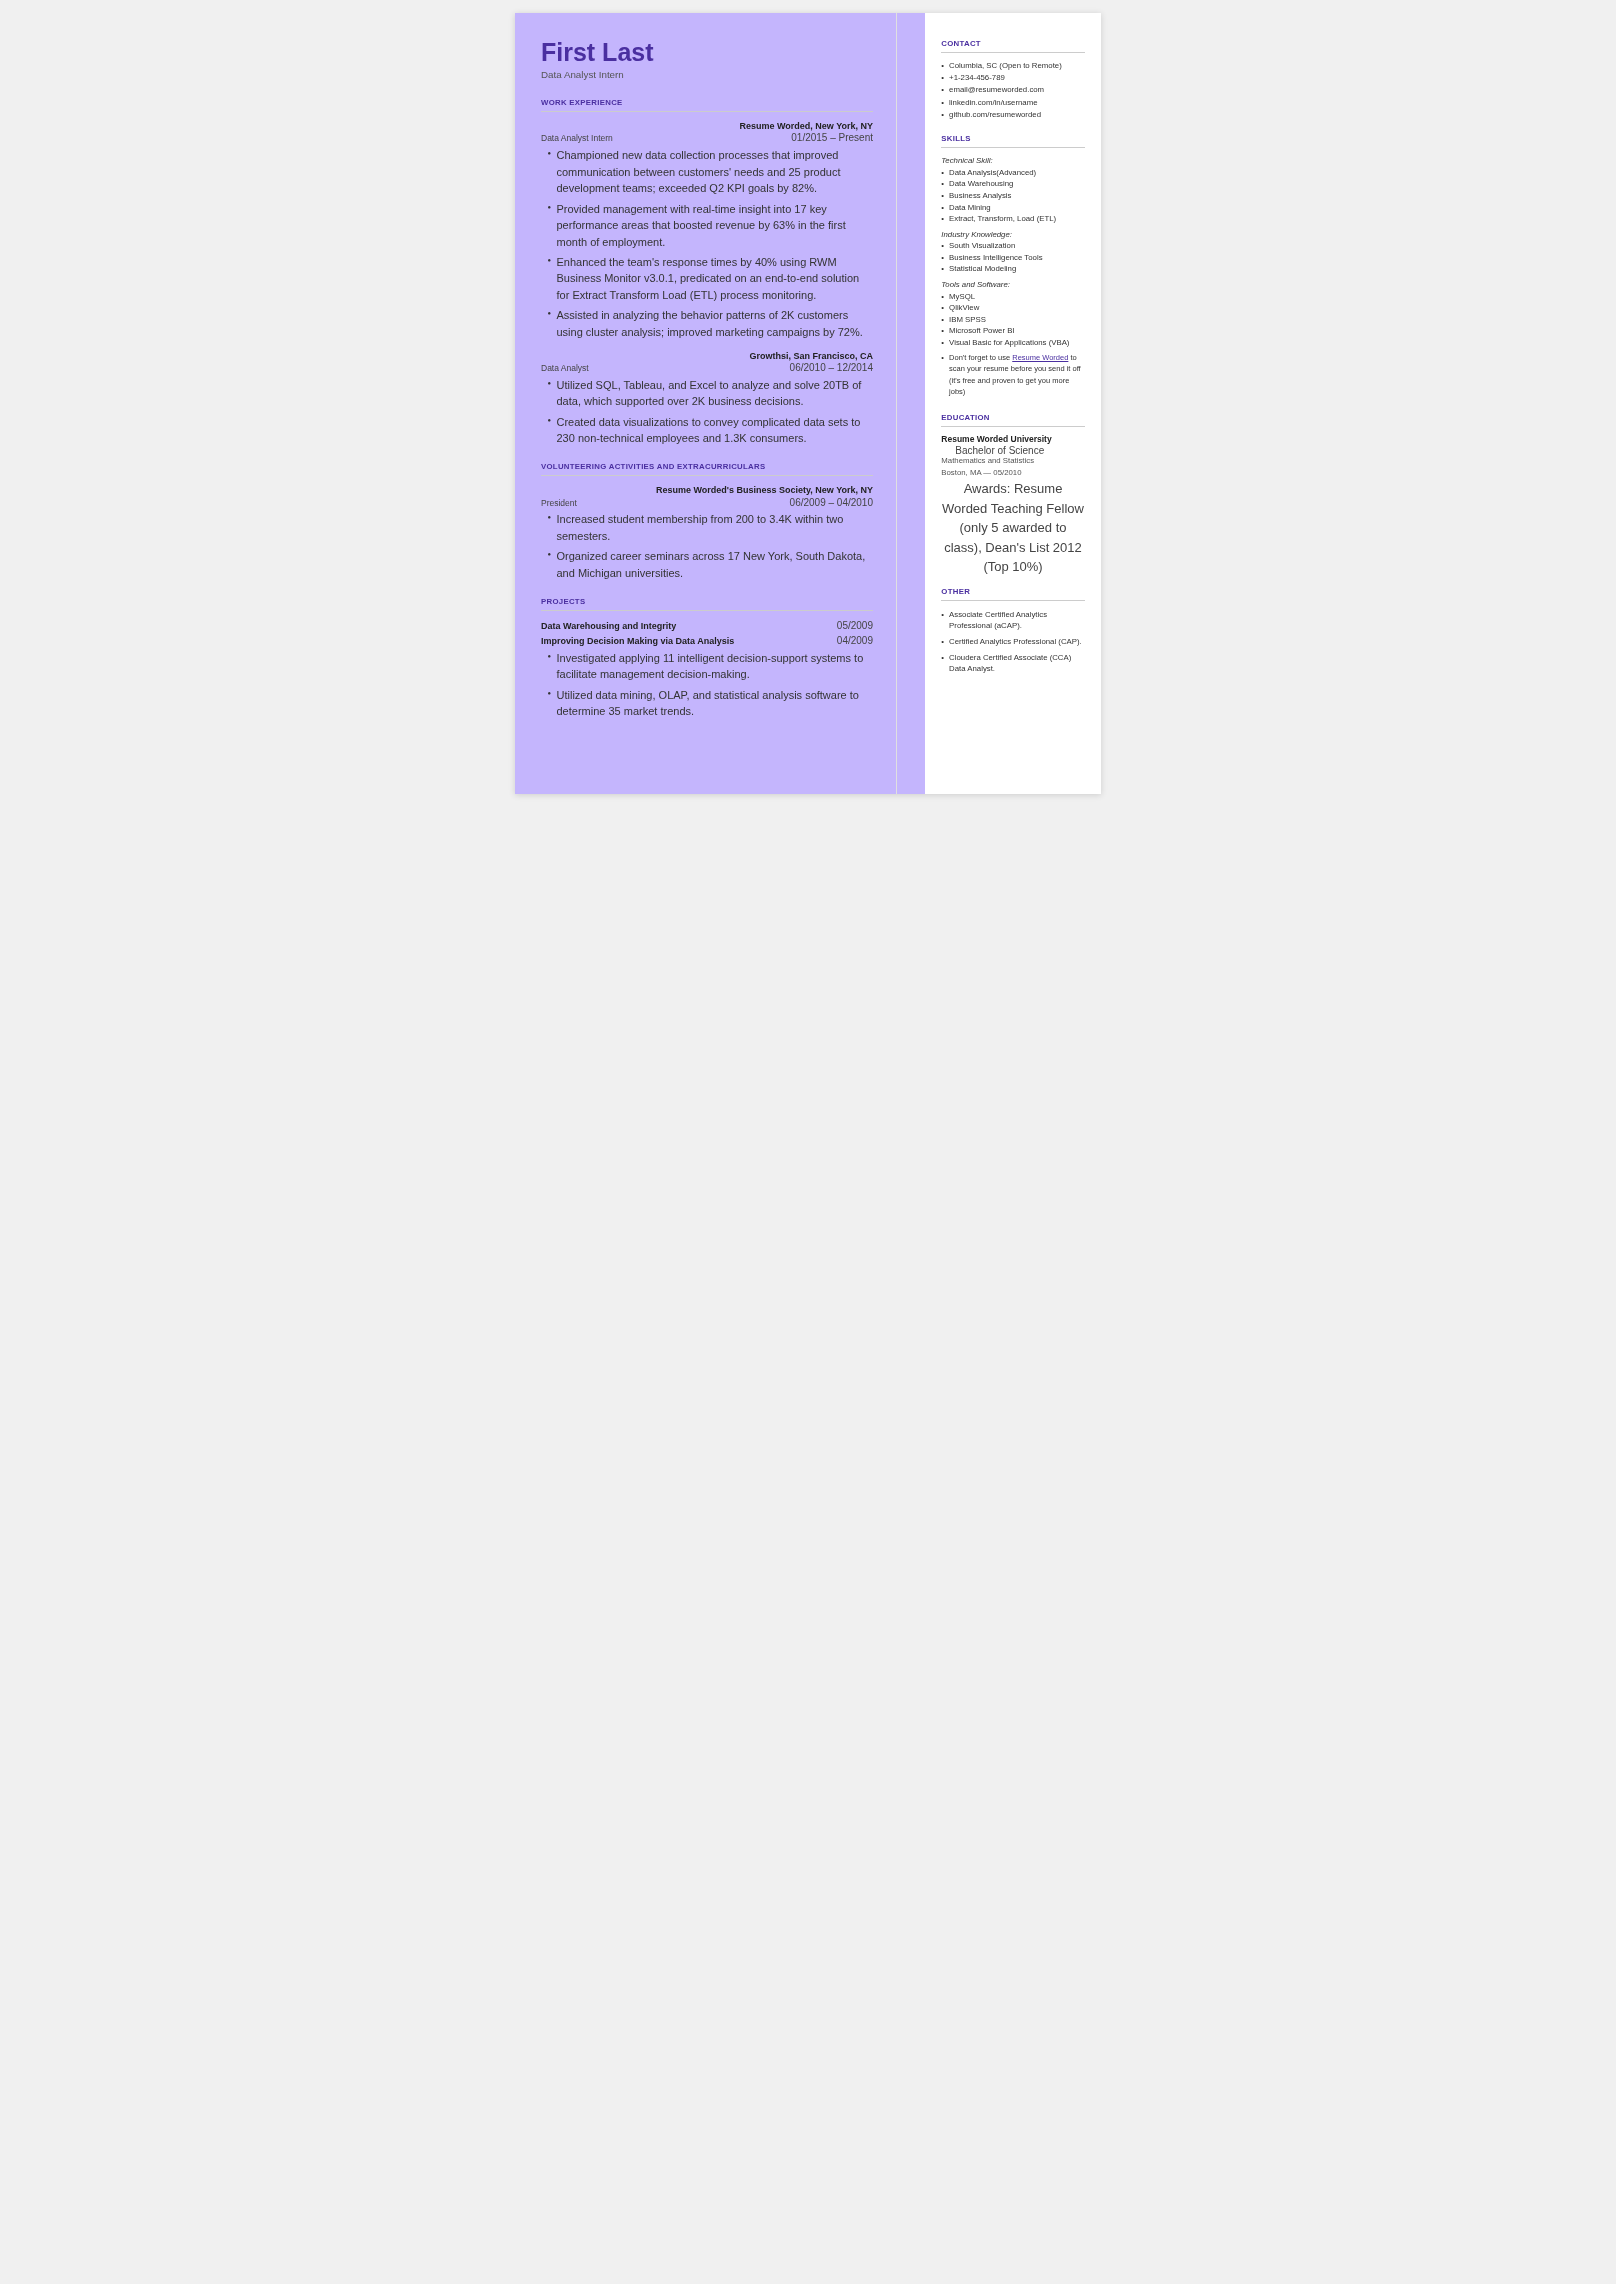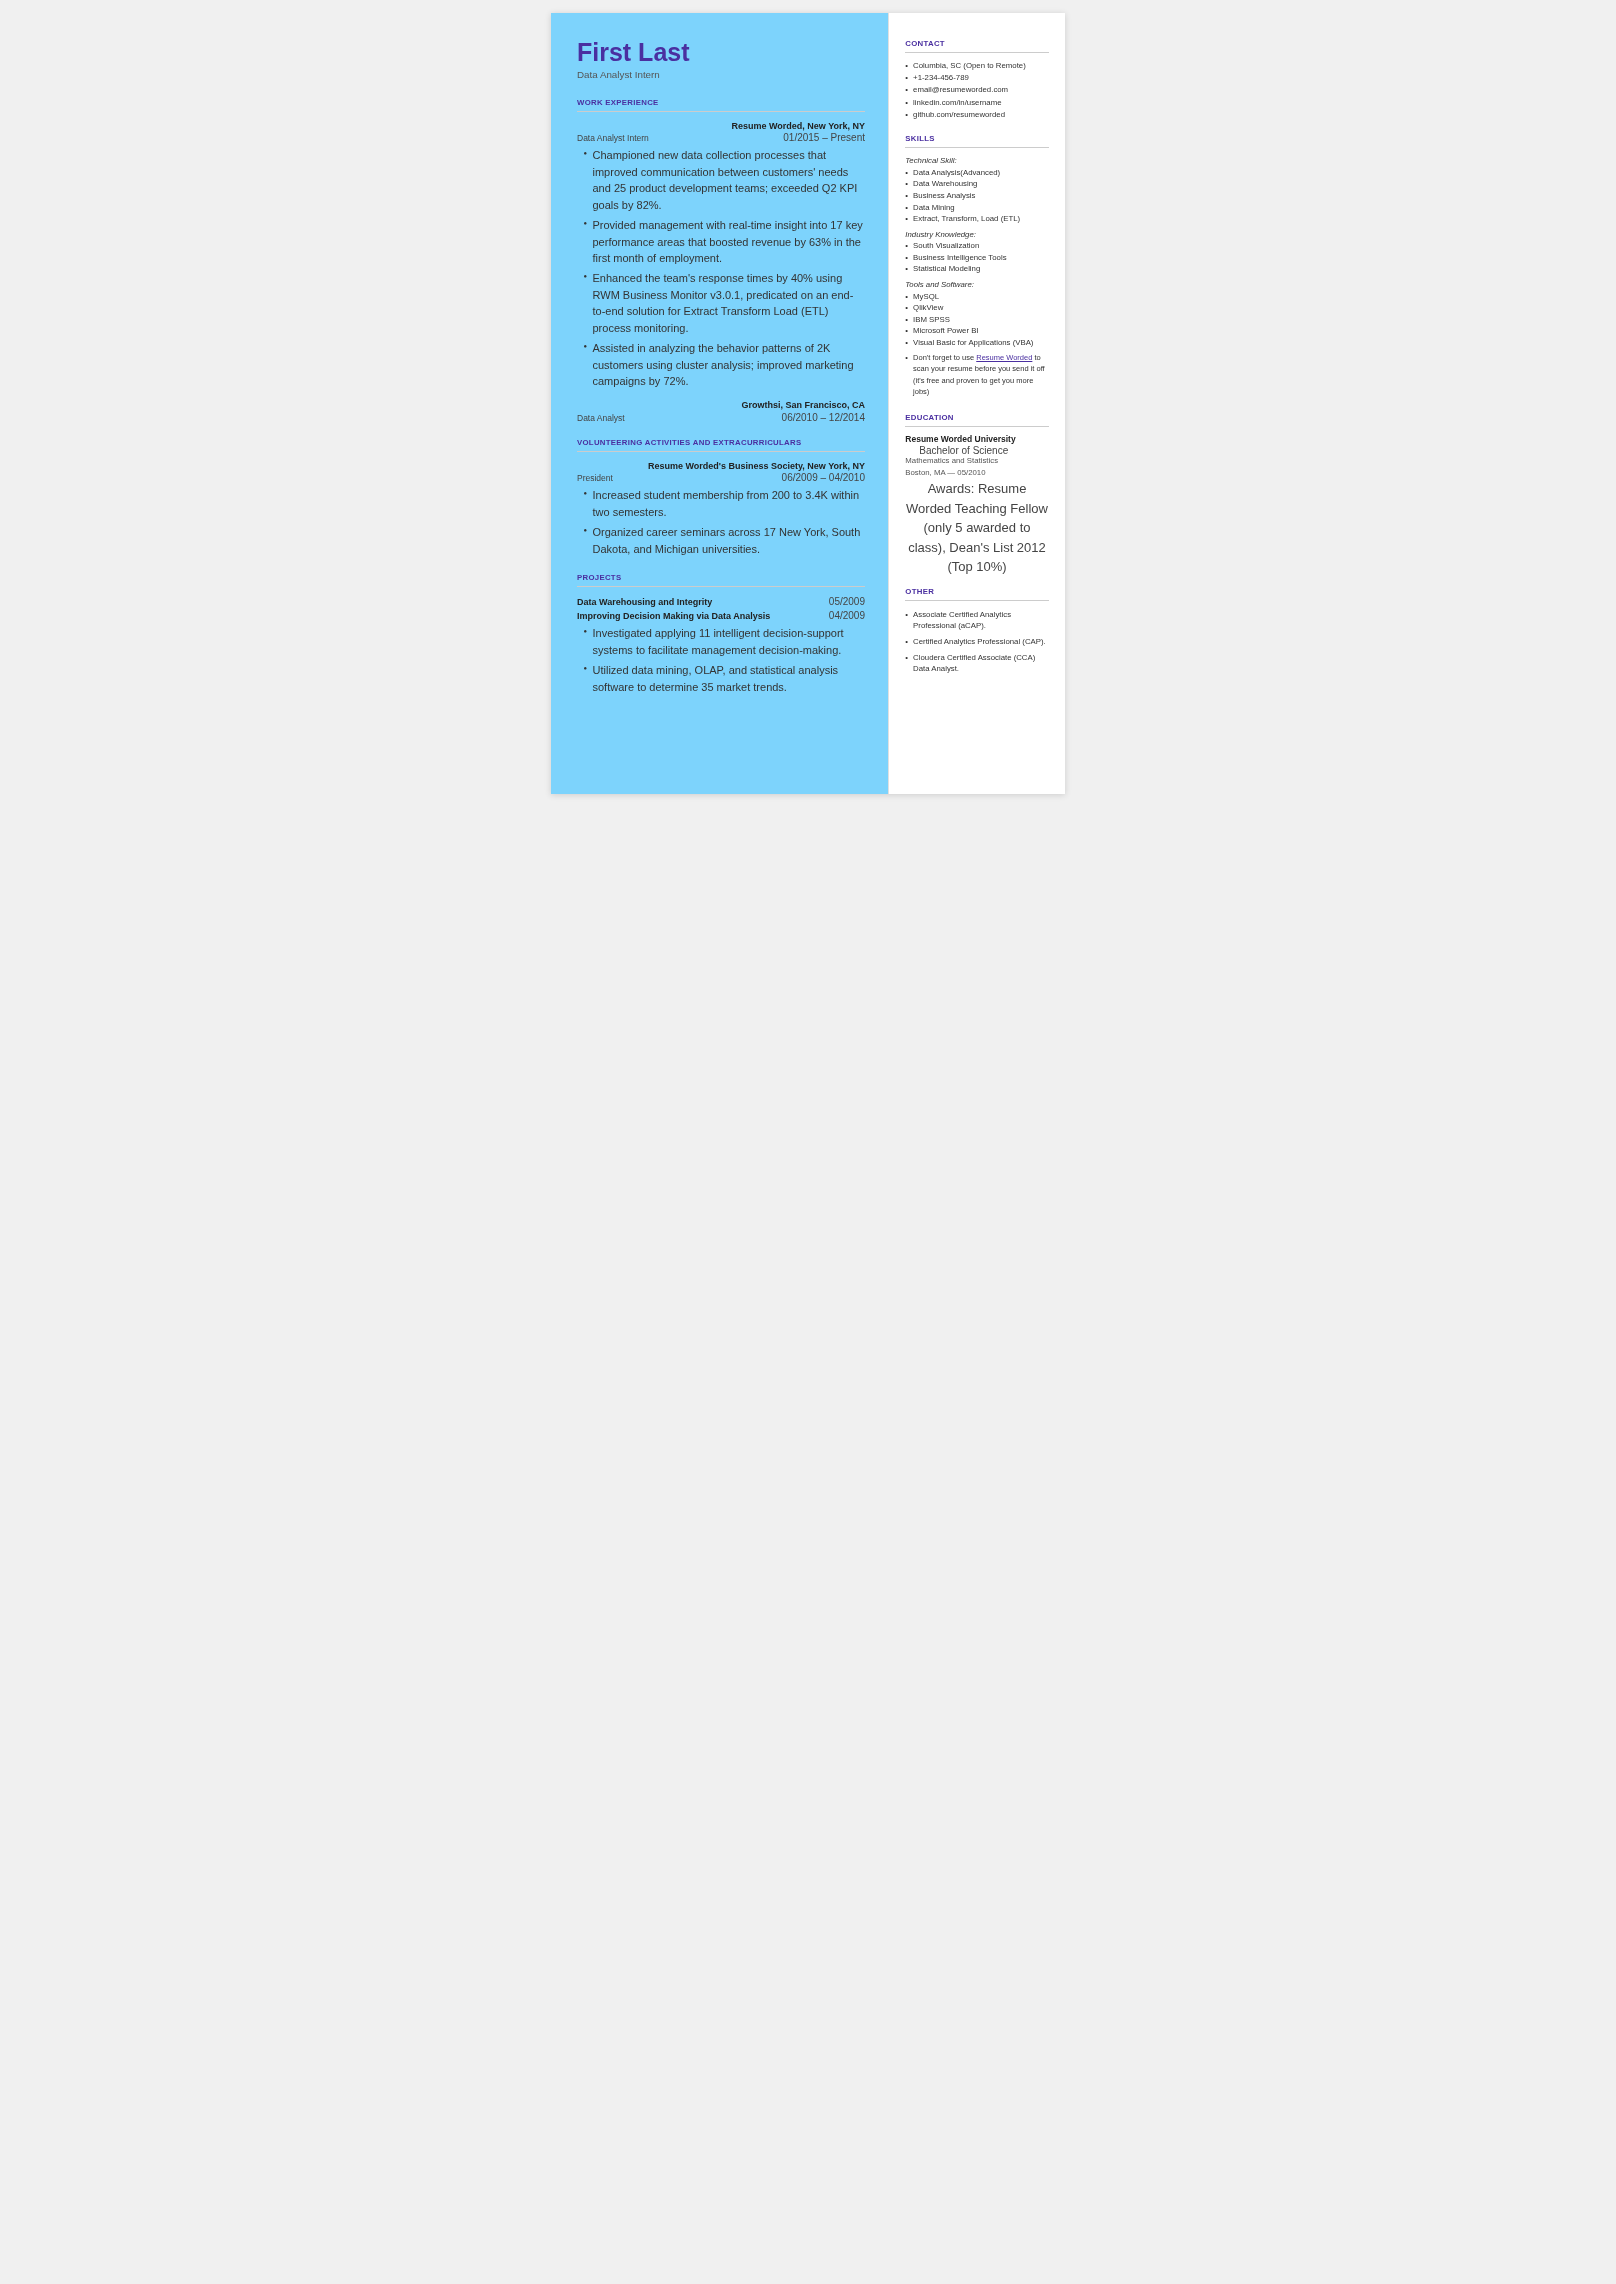--- a/index.html
+++ b/index.html
@@ -4,25 +4,26 @@
   <style>
     * { margin: 0; padding: 0; box-sizing: border-box; }
     body {
       font-family: Arial, sans-serif;
       background: #f0f0f0;
       display: flex;
       justify-content: center;
       padding: 13px;
     }
     .page {
-      background: #7dd3fc;
-      width: 514px;
+      background: #c4b5fd;
+      width: 586px;
       min-height: 781px;
       display: flex;
       box-shadow: 0 1.3px 6.5px rgba(0,0,0,0.15);
+      gap: 28px;
     }
     
     .left-col {
       flex: 1;
       padding: 26px 23px 26px 26px;
       border-right: 0.7px solid #e0e0e0;
     }
     .name-title h1 {
       font-size: 25px;
       font-weight: 900;
@@ -240,20 +241,24 @@
       <li>Assisted in analyzing the behavior patterns of 2K customers using cluster analysis; improved marketing campaigns by 72%.</li>
     </ul>
 
     <div class="job-header">
       <div class="company">Growthsi, San Francisco, CA</div>
     </div>
     <div class="job-row">
       <span class="role">Data Analyst</span>
       <span class="dates">06/2010 – 12/2014</span>
     </div>
+    <ul class="bullet-list">
+      <li>Utilized SQL, Tableau, and Excel to analyze and solve 20TB of data, which supported over 2K business decisions.</li>
+      <li>Created data visualizations to convey complicated data sets to 230 non-technical employees and 1.3K consumers.</li>
+    </ul>
 
     <div class="section-header">VOLUNTEERING ACTIVITIES AND EXTRACURRICULARS</div>
     <hr class="divider">
 
     <div class="job-header">
       <div class="company">Resume Worded's Business Society, New York, NY</div>
     </div>
     <div class="job-row">
       <span class="role">President</span>
       <span class="dates">06/2009 – 04/2010</span>

